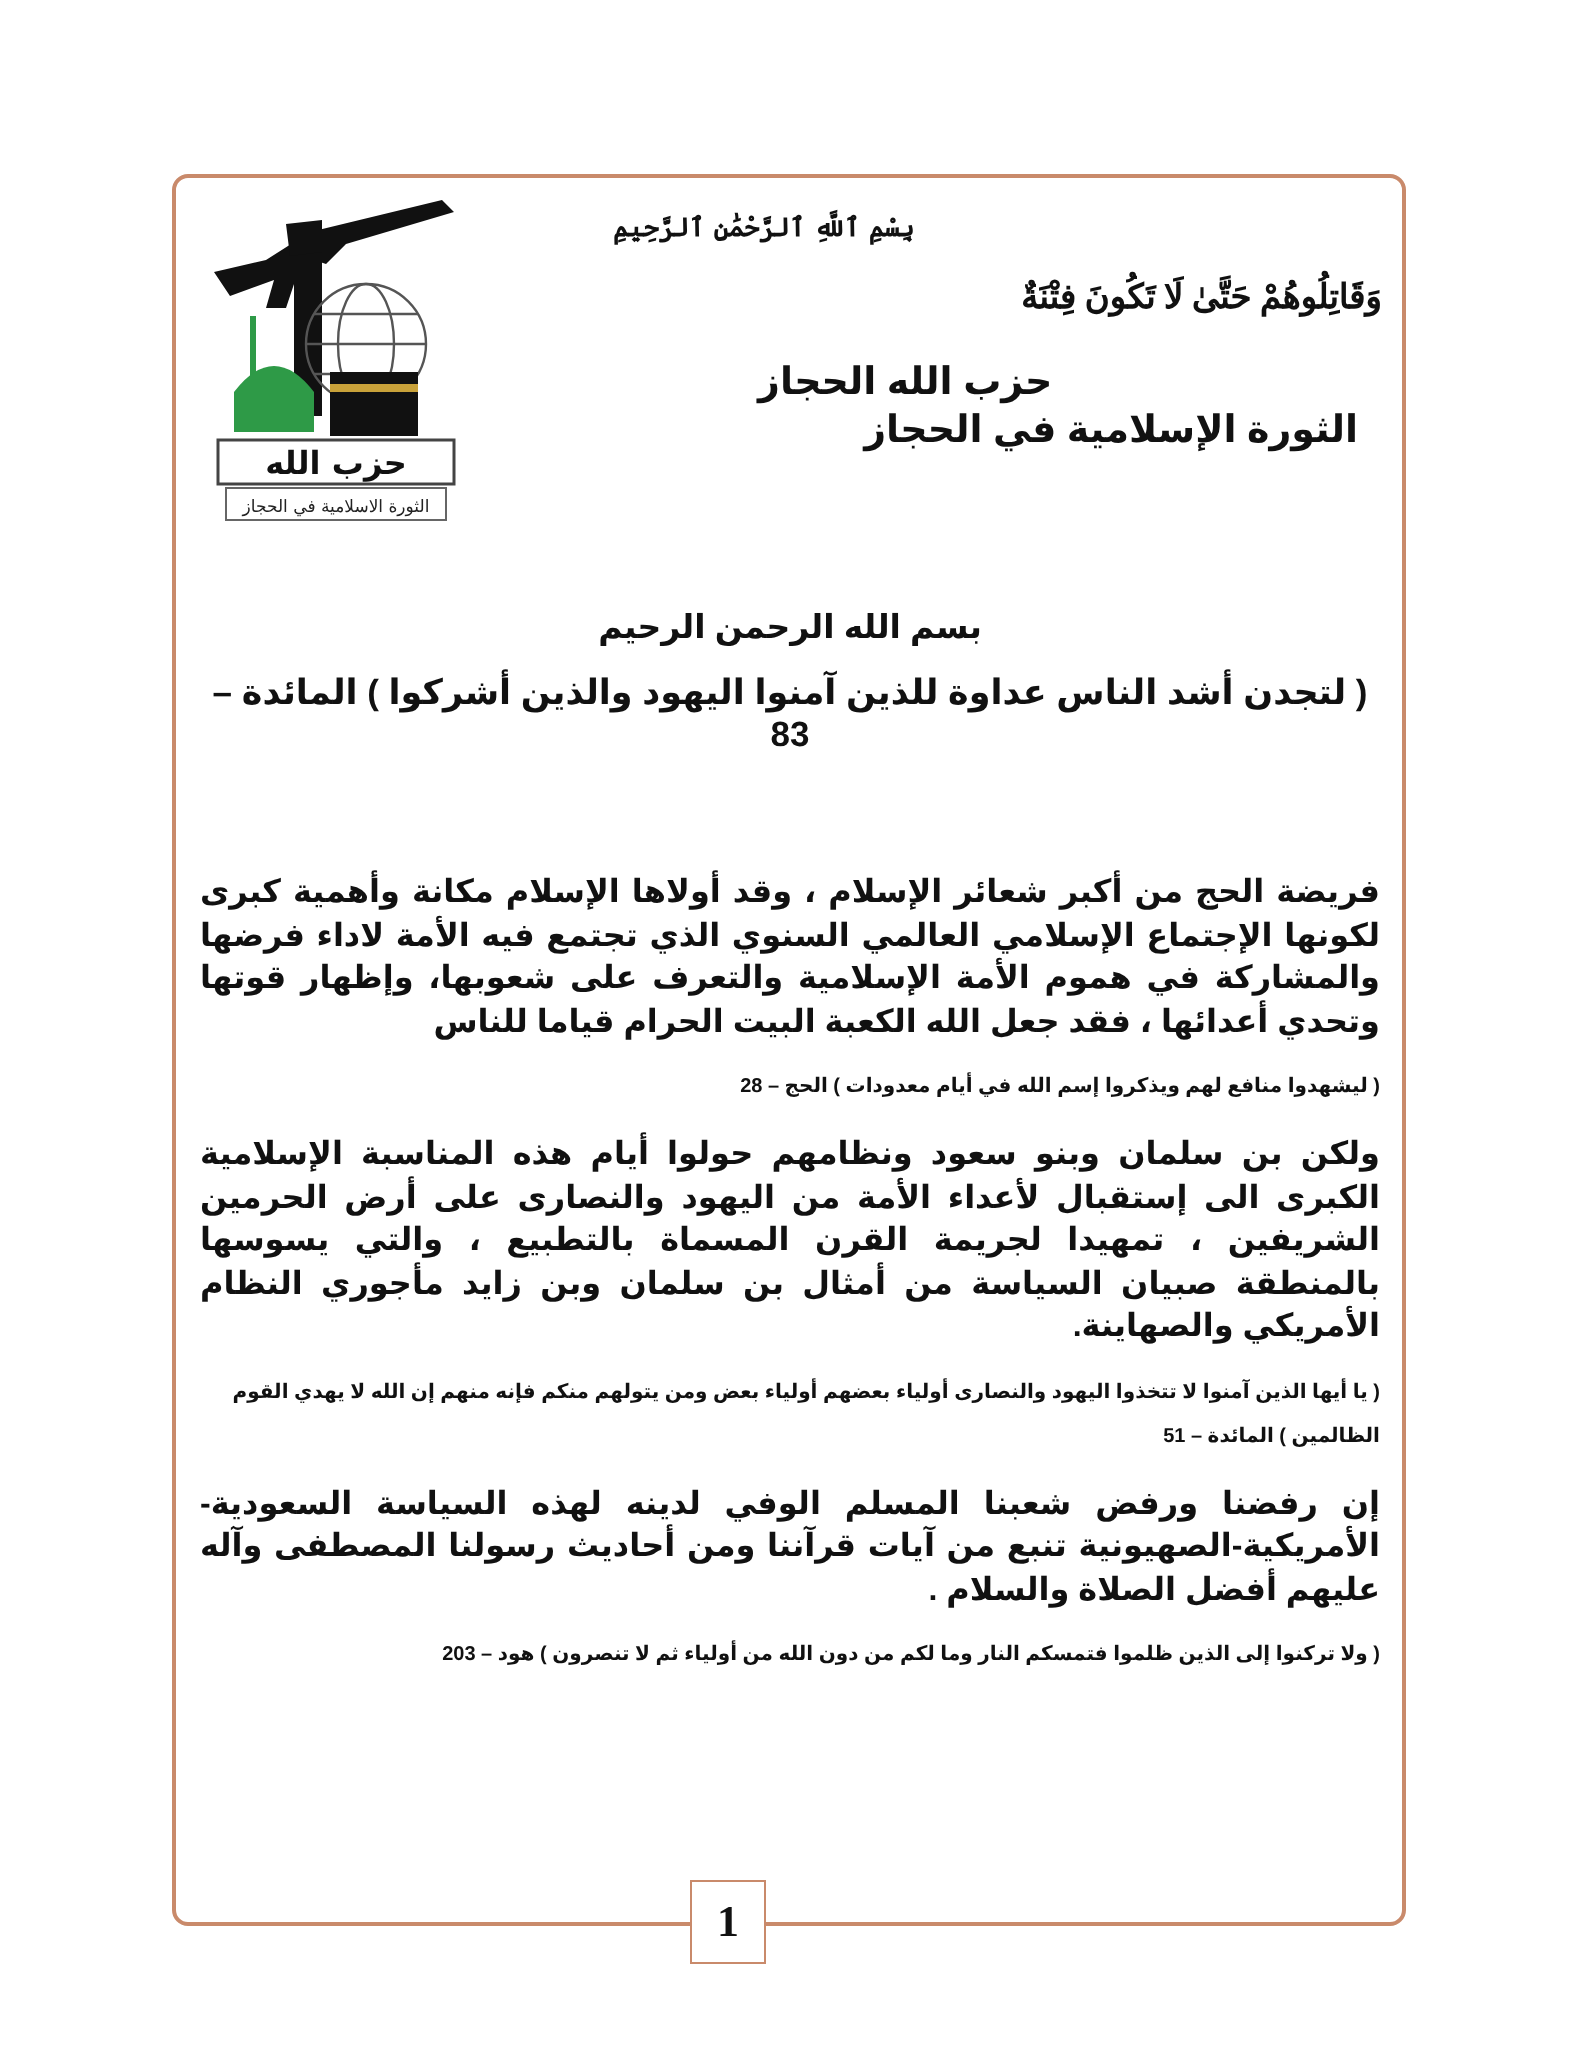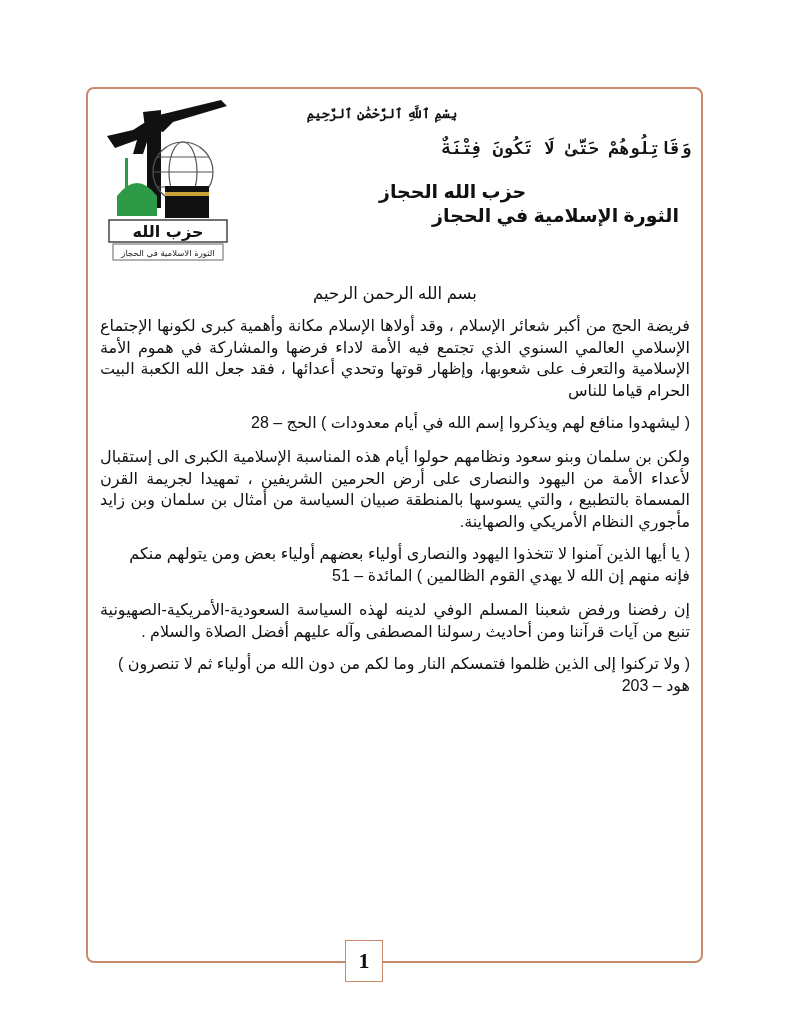--- a/index.html
+++ b/index.html
@@ -3,30 +3,30 @@
   <meta charset="utf-8">
   <style>
     html, body { margin: 0; padding: 0; background: #ffffff; }
     body { width: 791px; height: 1024px; position: relative; overflow: hidden;
            font-family: "Liberation Sans", "DejaVu Sans", sans-serif; color: #111; }
     .frame { position: absolute; left: 86px; top: 87px; width: 617px; height: 876px;
              border: 2px solid #c98a6b; border-radius: 8px; box-sizing: border-box; }
     .logo { position: absolute; left: 103px; top: 92px; width: 128px; height: 172px; }
     .basmala-callig { position: absolute; left: 292px; top: 106px; width: 180px; text-align: center;
                       font-family: "DejaVu Serif", serif; font-size: 13px; font-weight: bold; direction: rtl; }
-    .verse-header { position: absolute; right: 100px; top: 138px; font-family: Liberation Mono, monospace;
+    .verse-header { position: absolute; right: 100px; top: 138px; font-family: Liberation Serif, serif;
                     font-size: 17px; font-weight: bold; direction: rtl; text-align: right; }
     .org-name { position: absolute; right: 112px; top: 180px; width: 300px; font-size: 19px; font-weight: bold;
                 direction: rtl; text-align: right; line-height: 24px; }
     .org-name .l1 { text-align: left; padding-right: 60px; }
-    .body { position: absolute; left: 100px; top: 284px; width: 590px; direction: rtl; font-size: 16px; }
+    .body { position: absolute; left: 100px; top: 304px; width: 590px; direction: rtl; font-size: 16px; font-weight: bold; }
     .center-title { text-align: center; font-size: 16.5px; margin: 0 0 12px 0; }
     .quran-head { text-align: center; font-size: 17.5px; margin: 0 0 58px 0; }
     .para { text-align: justify; text-align-last: right; line-height: 21.5px; margin: 0 0 11px 0; font-size: 16px; }
-    .quote { text-align: right; line-height: 22px; margin: 0 0 12px 0; font-size: 16px; }
+    .quote { text-align: right; line-height: 22px; margin: 0 0 12px 0; font-size: 10px; }
     .page-num { position: absolute; left: 345px; top: 940px; width: 38px; height: 42px; background: #fff;
                 border: 1.5px solid #c98a6b; box-sizing: border-box; display: flex; align-items: center;
                 justify-content: center; font-family: "Liberation Serif", serif; font-size: 22px; font-weight: bold; }
   </style>
 </head>
 <body>
 
 <div class="frame"></div>
 
 <svg class="logo" viewBox="0 0 128 172">
@@ -58,20 +58,21 @@
 
 <div class="basmala-callig">بِسْمِ ٱللَّهِ ٱلرَّحْمَٰنِ ٱلرَّحِيمِ</div>
 <div class="verse-header">وَقَاتِلُوهُمْ حَتَّىٰ لَا تَكُونَ فِتْنَةٌ</div>
 <div class="org-name">
   <div class="l1">حزب الله الحجاز</div>
   <div>الثورة الإسلامية في الحجاز</div>
 </div>
 
 <div class="body">
   <div class="center-title">بسم الله الرحمن الرحيم</div>
+  <div class="quran-head">( لتجدن أشد الناس عداوة للذين آمنوا اليهود والذين أشركوا ) المائدة – 83</div>
   <div id="paras">
       <div class="para">فريضة الحج من أكبر شعائر الإسلام ، وقد أولاها الإسلام مكانة وأهمية كبرى لكونها الإجتماع الإسلامي العالمي السنوي الذي تجتمع فيه الأمة لاداء فرضها والمشاركة في هموم الأمة الإسلامية والتعرف على شعوبها، وإظهار قوتها وتحدي أعدائها ، فقد جعل الله الكعبة البيت الحرام قياما للناس</div>
       <div class="quote">( ليشهدوا منافع لهم ويذكروا إسم الله في أيام معدودات ) الحج – 28</div>
       <div class="para">ولكن بن سلمان وبنو سعود ونظامهم حولوا أيام هذه المناسبة الإسلامية الكبرى الى إستقبال لأعداء الأمة من اليهود والنصارى على أرض الحرمين الشريفين ، تمهيدا لجريمة القرن المسماة بالتطبيع ، والتي يسوسها بالمنطقة صبيان السياسة من أمثال بن سلمان وبن زايد مأجوري النظام الأمريكي والصهاينة.</div>
       <div class="quote">( يا أيها الذين آمنوا لا تتخذوا اليهود والنصارى أولياء بعضهم أولياء بعض ومن يتولهم منكم فإنه منهم إن الله لا يهدي القوم الظالمين ) المائدة – 51</div>
       <div class="para">إن رفضنا ورفض شعبنا المسلم الوفي لدينه لهذه السياسة السعودية-الأمريكية-الصهيونية تنبع من آيات قرآننا ومن أحاديث رسولنا المصطفى وآله عليهم أفضل الصلاة والسلام .</div>
       <div class="quote">( ولا تركنوا إلى الذين ظلموا فتمسكم النار وما لكم من دون الله من أولياء ثم لا تنصرون ) هود – 203</div>
     </div>
 </div>
 

